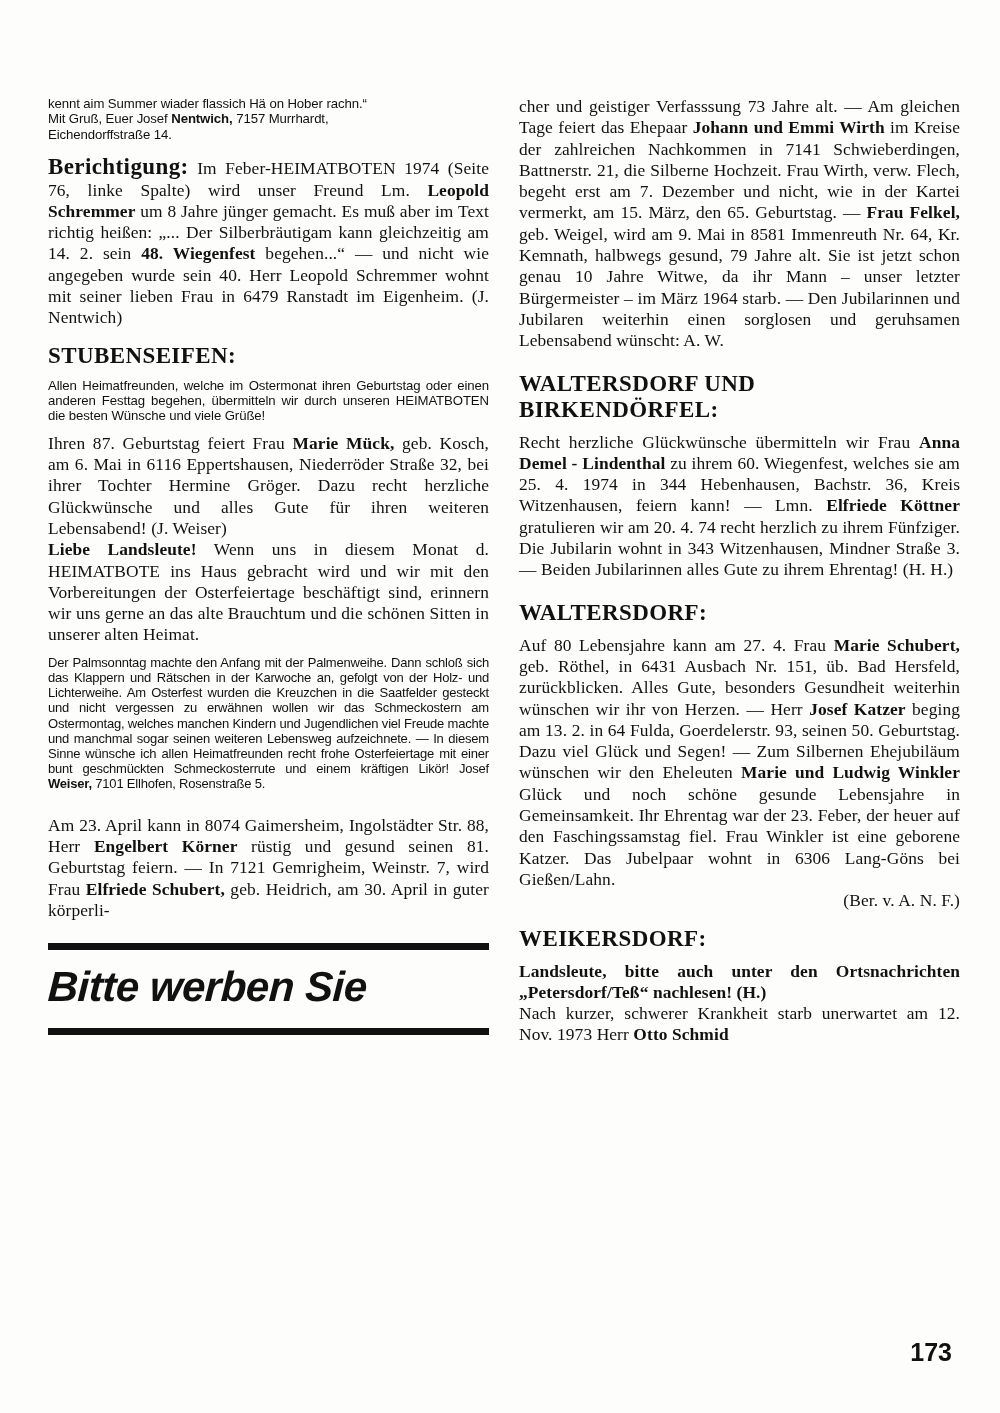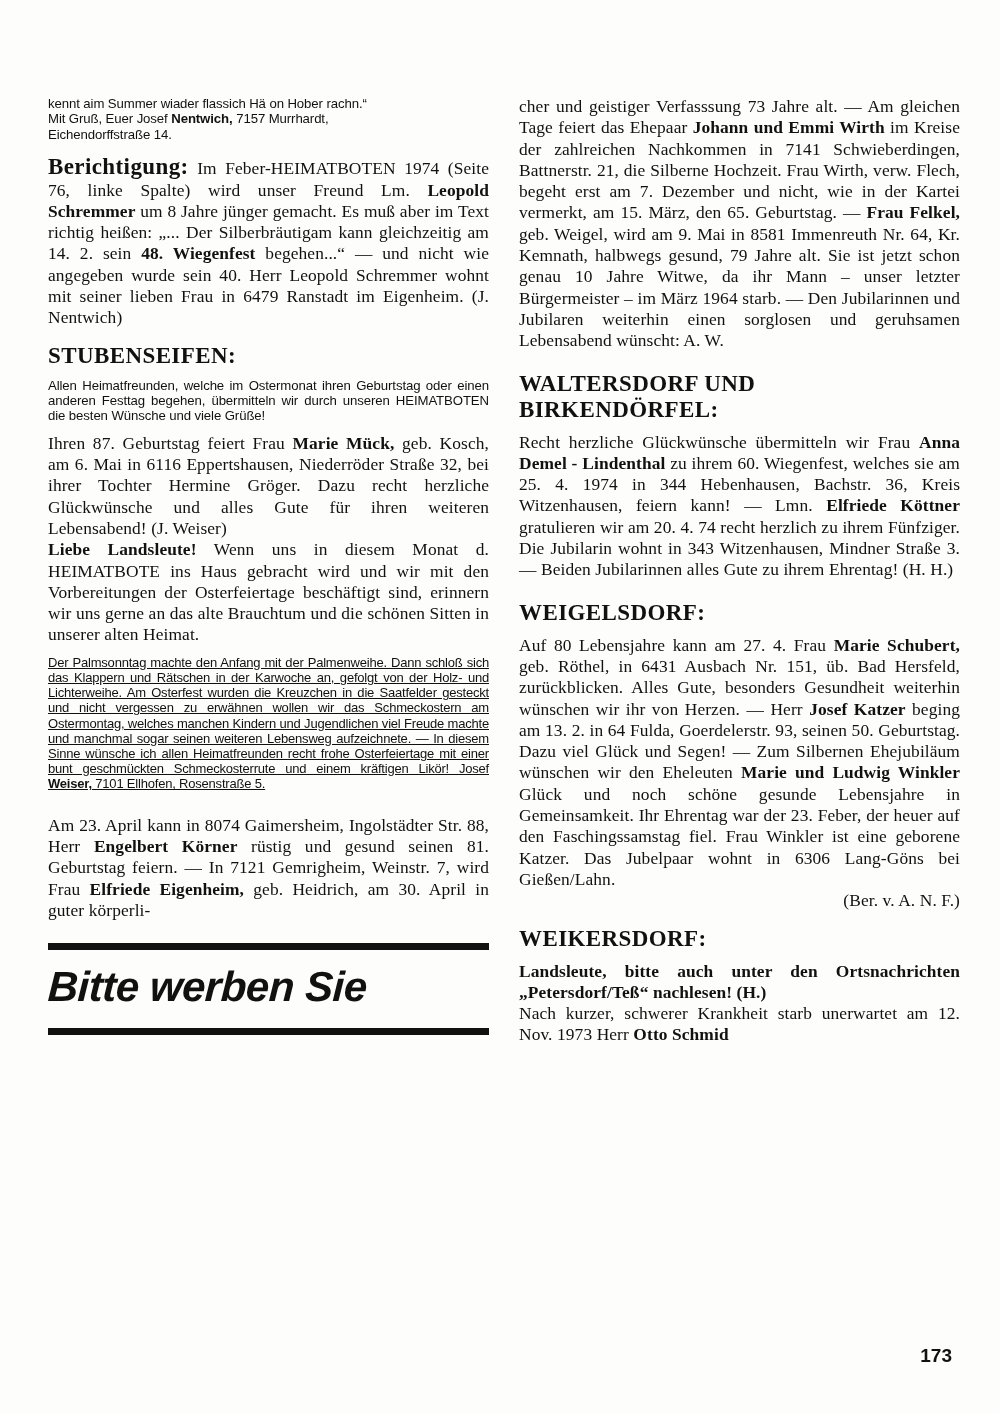--- a/index.html
+++ b/index.html
@@ -53,21 +53,20 @@
     line-height: 15.4px;
     text-align: justify;
     letter-spacing: -0.1px;
   }
   .small-sans-2 {
     font-family: "Liberation Sans", sans-serif;
     font-size: 13.0px;
     line-height: 15.2px;
     text-align: justify;
     letter-spacing: -0.2px;
-    text-decoration: underline;
   }
   .heading {
     font-family: "Liberation Serif", serif;
     font-size: 23px;
     font-weight: bold;
     letter-spacing: 0.4px;
   }
   b, .b { font-weight: bold; }
   .gap-sm { height: 9px; }
   .gap-md { height: 14px; }
@@ -103,21 +102,21 @@
     letter-spacing: -0.3px;
     text-align: right;
     margin-top: 6px;
     line-height: 36px;
   }
   .page-number {
     position: absolute;
     right: 48px;
     bottom: 46px;
     font-family: "Liberation Sans", sans-serif;
-    font-size: 19px;
+    font-size: 25px;
     font-weight: bold;
   }
   .sig-right {
     text-align: right;
   }
 </style>
 </head>
 <body>
 
 <div class="page">
@@ -161,21 +160,21 @@
       <p class="small-sans-2">
         <span>Der Palmsonntag machte den Anfang mit der Palmenweihe. Dann schloß sich das Klappern und Rätschen in der Karwoche an, gefolgt von der Holz- und Lichterweihe. Am Osterfest wurden die Kreuzchen in die Saatfelder gesteckt und nicht vergessen zu erwähnen wollen wir das Schmeckostern am Ostermontag, welches manchen Kindern und Jugendlichen viel Freude machte und manchmal sogar seinen weiteren Lebensweg aufzeichnete. — In diesem Sinne wünsche ich allen Heimatfreunden recht frohe Osterfeiertage mit einer bunt geschmückten Schmeckosterrute und einem kräftigen Likör! Josef </span><b>Weiser,</b><span> 7101 Ellhofen, Rosenstraße 5.</span>
       </p>
 
       <div class="gap-md"></div>
 
 
       <div class="gap-sm"></div>
 
       <p class="body-text">
-        <span>Am 23. April kann in 8074 Gaimersheim, Ingolstädter Str. 88, Herr </span><b>Engelbert Körner</b><span> rüstig und gesund seinen 81. Geburtstag feiern. — In 7121 Gemrigheim, Weinstr. 7, wird Frau </span><b>Elfriede Eigenheim,</b><span> geb. Heidrich, am 30. April in guter körperli-</span>
+        <span>Am 23. April kann in 8074 Gaimersheim, Ingolstädter Str. 88, Herr </span><b>Engelbert Körner</b><span> rüstig und gesund seinen 81. Geburtstag feiern. — In 7121 Gemrigheim, Weinstr. 7, wird Frau </span><b>Elfriede Schubert,</b><span> geb. Heidrich, am 30. April in guter körperli-</span>
       </p>
 
       <div class="ad">
         <div class="ad-rule"></div>
         <div class="ad-line1">Bitte werben Sie</div>
         <div class="ad-rule bottom"></div>
       </div>
 
     </div>
 
@@ -191,21 +190,21 @@
       <p class="heading">WALTERSDORF UND BIRKENDÖRFEL:</p>
 
       <div class="gap-sm"></div>
 
       <p class="body-text">
         <span>Recht herzliche Glückwünsche übermitteln wir Frau </span><b>Anna Demel - Lindenthal</b><span> zu ihrem 60. Wiegenfest, welches sie am 25. 4. 1974 in 344 Hebenhausen, Bachstr. 36, Kreis Witzenhausen, feiern kann! — Lmn. </span><b>Elfriede Köttner</b><span> gratulieren wir am 20. 4. 74 recht herzlich zu ihrem Fünfziger. Die Jubilarin wohnt in 343 Witzenhausen, Mindner Straße 3. — Beiden Jubilarinnen alles Gute zu ihrem Ehrentag! (H. H.)</span>
       </p>
 
       <div class="gap-lg"></div>
 
-      <p class="heading">WEIGELSDORF:</p>
+      <p class="heading">WALTERSDORF:</p>
 
       <div class="gap-sm"></div>
 
       <p class="body-text">
         <span>Auf 80 Lebensjahre kann am 27. 4. Frau </span><b>Marie Schubert,</b><span> geb. Röthel, in 6431 Ausbach Nr. 151, üb. Bad Hersfeld, zurückblicken. Alles Gute, besonders Gesundheit weiterhin wünschen wir ihr von Herzen. — Herr </span><b>Josef Katzer</b><span> beging am 13. 2. in 64 Fulda, Goerdelerstr. 93, seinen 50. Geburtstag. Dazu viel Glück und Segen! — Zum Silbernen Ehejubiläum wünschen wir den Eheleuten </span><b>Marie und Ludwig Winkler</b><span> Glück und noch schöne gesunde Lebensjahre in Gemeinsamkeit. Ihr Ehrentag war der 23. Feber, der heuer auf den Faschingssamstag fiel. Frau Winkler ist eine geborene Katzer. Das Jubelpaar wohnt in 6306 Lang-Göns bei Gießen/Lahn.</span>
       </p>
 
       <p class="body-text sig-right">(Ber. v. A. N. F.)</p>
 
       <div class="gap-md"></div>

